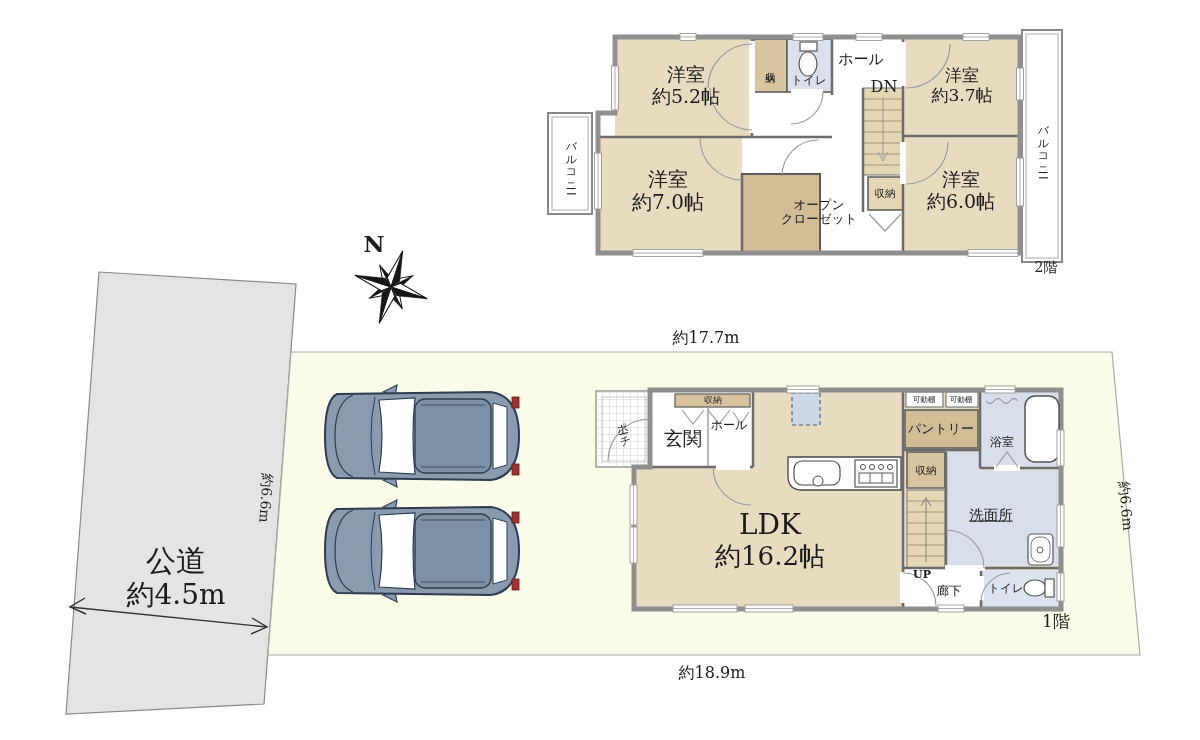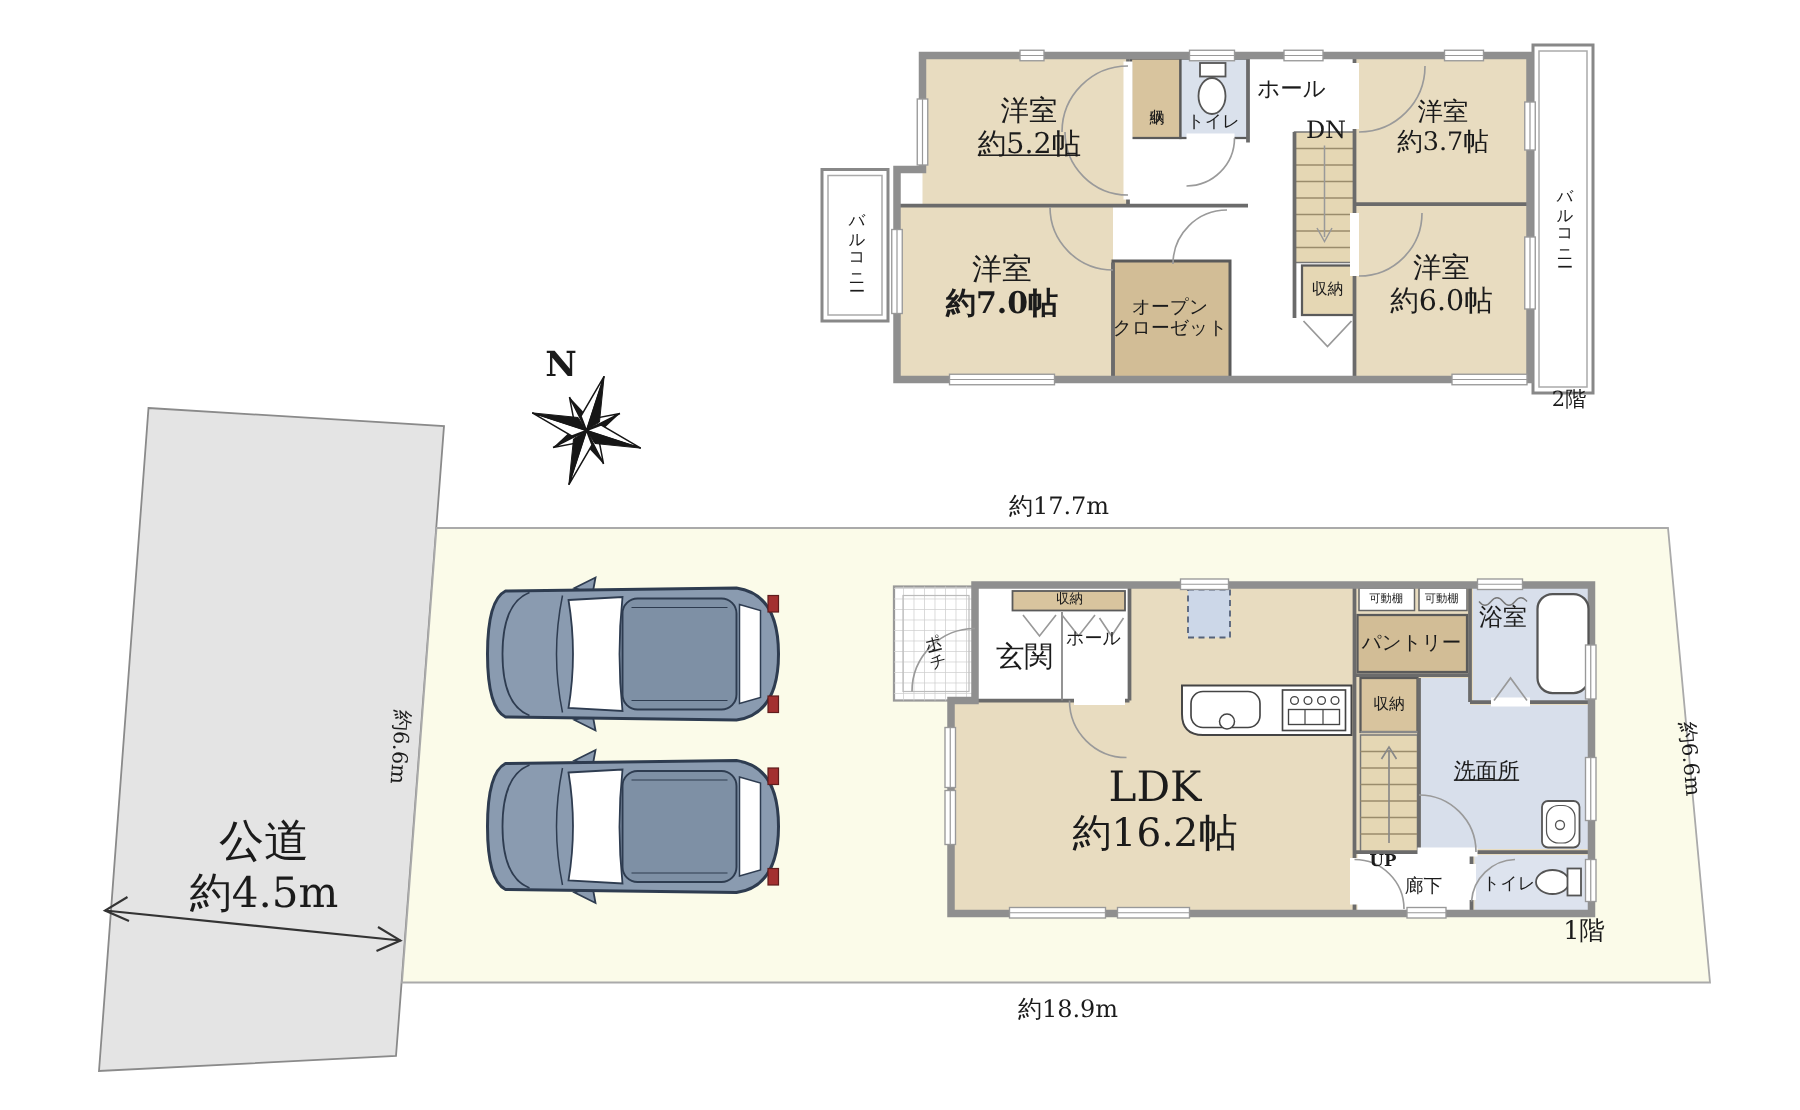--- a/index.html
+++ b/index.html
@@ -285,35 +285,35 @@
   <div class="lbl" style="left:712px;top:673px;font-size:16px;">約18.9m</div>
   <div class="lbl r85" style="left:1126px;top:506px;font-size:14px;">約6.6m</div>
   <div class="lbl r94" style="left:266px;top:498px;font-size:14px;">約6.6m</div>
   <div class="lbl" style="left:176px;top:578px;font-size:30px;">
     <span style="display:block;">公道</span>
     <span style="display:block;font-size:28px;">約4.5m</span>
   </div>
 
   <div class="lbl" style="left:686px;top:85px;font-size:19px;">
     <span style="display:block;">洋室</span>
-    <span style="display:block;text-decoration:underline;">約5.2帖</span>
+    <span style="display:block;">約5.2帖</span>
   </div>
   <div class="lbl vert" style="left:770px;top:65px;font-size:10px;">収納</div>
   <div class="lbl" style="left:809px;top:81px;font-size:11.5px;">トイレ</div>
   <div class="lbl" style="left:861px;top:60px;font-size:15px;">ホール</div>
   <div class="lbl" style="left:884px;top:87px;font-size:16px;">DN</div>
   <div class="lbl" style="left:962px;top:86px;font-size:17px;">
     <span style="display:block;">洋室</span>
     <span style="display:block;">約3.7帖</span>
   </div>
   <div class="lbl" style="left:668px;top:191px;font-size:20px;">
     <span style="display:block;">洋室</span>
-    <span style="display:block;font-weight:bold;">約7.0帖</span>
-  </div>
-  <div class="lbl" style="left:780px;top:212px;font-size:12.5px;">
+    <span style="display:block;">約7.0帖</span>
+  </div>
+  <div class="lbl" style="left:819px;top:212px;font-size:12.5px;">
     <span style="display:block;">オープン</span>
     <span style="display:block;font-family:Liberation Mono, monospace;">クローゼット</span>
   </div>
   <div class="lbl" style="left:885px;top:193px;font-size:10.5px;">収納</div>
   <div class="lbl" style="left:961px;top:190px;font-size:19px;">
     <span style="display:block;">洋室</span>
     <span style="display:block;">約6.0帖</span>
   </div>
   <div class="lbl vert" style="left:570px;top:162px;font-size:11px;">バルコニー</div>
   <div class="lbl vert" style="left:1042px;top:146px;font-size:11px;">バルコニー</div>
@@ -323,21 +323,21 @@
   <div class="lbl" style="left:683px;top:438px;font-size:19px;">玄関</div>
   <div class="lbl" style="left:713px;top:400px;font-size:9px;">収納</div>
   <div class="lbl" style="left:729px;top:426px;font-size:12px;">ホール</div>
   <div class="lbl" style="left:770px;top:540px;font-size:28px;">
     <span style="display:block;">LDK</span>
     <span style="display:block;font-size:26px;">約16.2帖</span>
   </div>
   <div class="lbl" style="left:924px;top:400px;font-size:7.5px;">可動棚</div>
   <div class="lbl" style="left:961px;top:400px;font-size:7.5px;">可動棚</div>
   <div class="lbl" style="left:941px;top:429px;font-size:13px;">パントリー</div>
-  <div class="lbl" style="left:1002px;top:412px;font-size:16px;">浴室</div>
+  <div class="lbl" style="left:1002px;top:443px;font-size:12px;">浴室</div>
   <div class="lbl" style="left:926px;top:470px;font-size:10.5px;">収納</div>
   <div class="lbl" style="left:991px;top:515px;font-size:14.5px;text-decoration:underline;">洗面所</div>
   <div class="lbl" style="left:922px;top:575px;font-size:11px;font-weight:bold;">UP</div>
   <div class="lbl" style="left:949px;top:591px;font-size:12.5px;">廊下</div>
   <div class="lbl" style="left:1006px;top:589px;font-size:11.5px;">トイレ</div>
   <div class="lbl" style="left:1056px;top:622px;font-size:17px;">1階</div>
 
 </div>
 
 </body></html>

